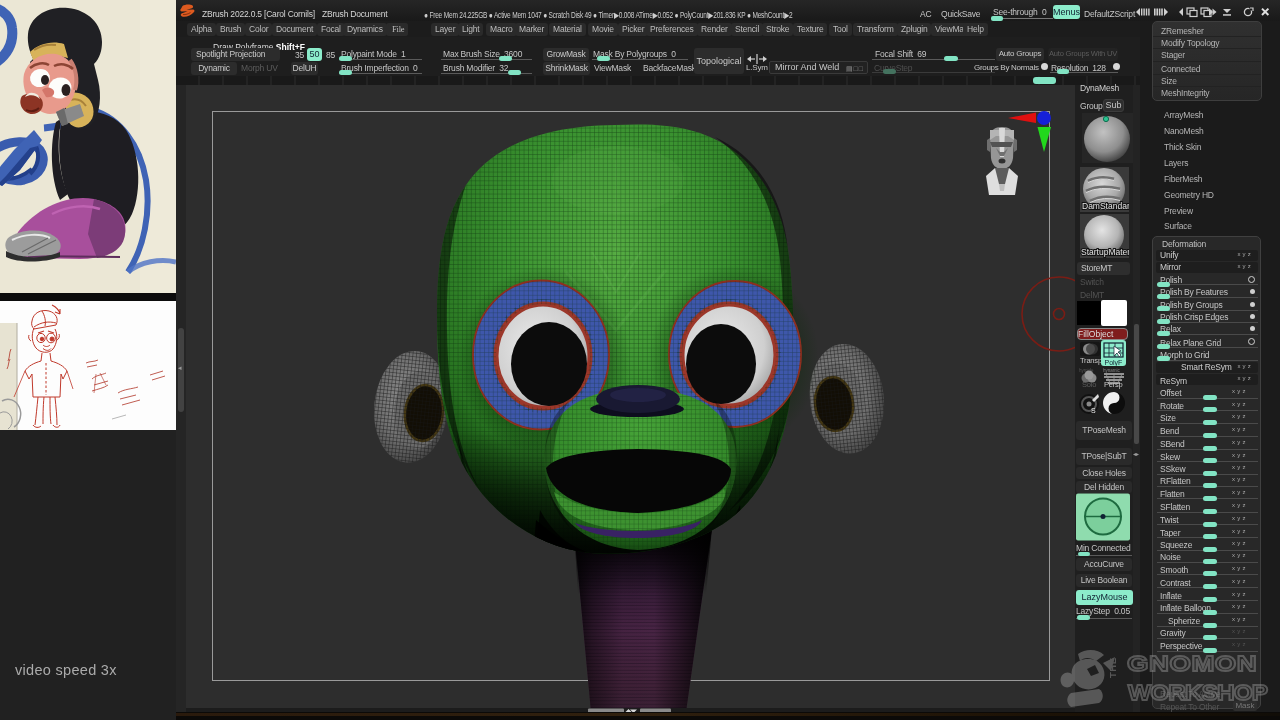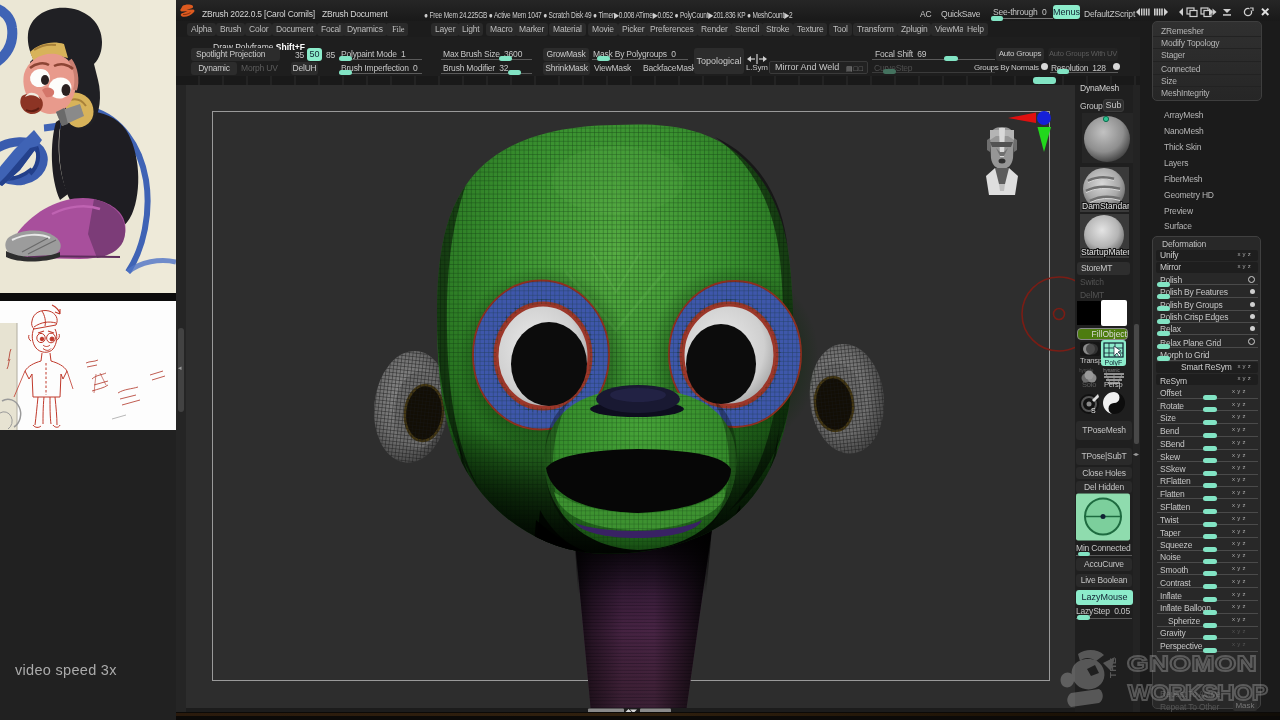--- a/index.html
+++ b/index.html
@@ -466,21 +466,21 @@
           </clipPath>
   </defs>
   <circle cx="24" cy="21" r="20" fill="url(#sph3)"></circle>
   <text x="1" y="41" font-size="8.5" fill="#e6e6e6" style="paint-order:stroke" stroke="#111" stroke-width="2" font-family="Liberation Sans,sans-serif">StartupMateria</text>
 </svg>
 <div class="btn" style="left:1077px;top:262px;width:53px;text-align:left;padding-left:4px;background:#2e2e2e;">StoreMT</div>
 <div class="lbl" style="left:1080px;top:277px;color:#525252;">Switch</div>
 <div class="lbl" style="left:1080px;top:290px;color:#525252;">DelMT</div>
 <div class="abs" style="left:1077px;top:301px;width:24px;height:24px;background:#000;"></div>
 <div class="abs" style="left:1101px;top:300px;width:26px;height:26px;background:#fff;border-radius:2px;"></div>
-<div class="abs" style="left:1077px;top:328px;width:51px;height:12px;background:#4d7c0f;border:1px solid #8a8a8a;border-radius:4px;font-size:8.5px;color:#dcdcdc;text-align:right;line-height:10px;">FillObject</div>
+<div class="abs" style="left:1077px;top:328px;width:51px;height:12px;background:#7f1d1d;border:1px solid #8a8a8a;border-radius:4px;font-size:8.5px;color:#dcdcdc;text-align:left;line-height:10px;">FillObject</div>
 <svg class="abs" style="left:1080px;top:342px;" width="20" height="14" viewBox="0 0 20 14">
   <rect width="20" height="14" rx="2" fill="#161616"></rect>
   <ellipse cx="9" cy="7" rx="6" ry="5.5" fill="#8a8a8a"></ellipse>
         <ellipse cx="12" cy="7" rx="6" ry="5.5" fill="#3a3a3a" opacity="0.8"></ellipse>
 </svg>
 <div class="lbl" style="left:1080px;top:356px;font-size:7.5px;">Transp</div>
 <svg class="abs" style="left:1101px;top:340px;" width="25" height="26" viewBox="0 0 25 26">
   <rect width="25" height="26" rx="3" fill="#8ceccb"></rect>
   <rect x="3" y="3" width="19" height="14" fill="none" stroke="#123" stroke-width="1.2"></rect>
   <path d="M3,8 H22 M3,13 H22 M8,3 V17 M14,3 V17" stroke="#123" stroke-width="0.8"></path>

